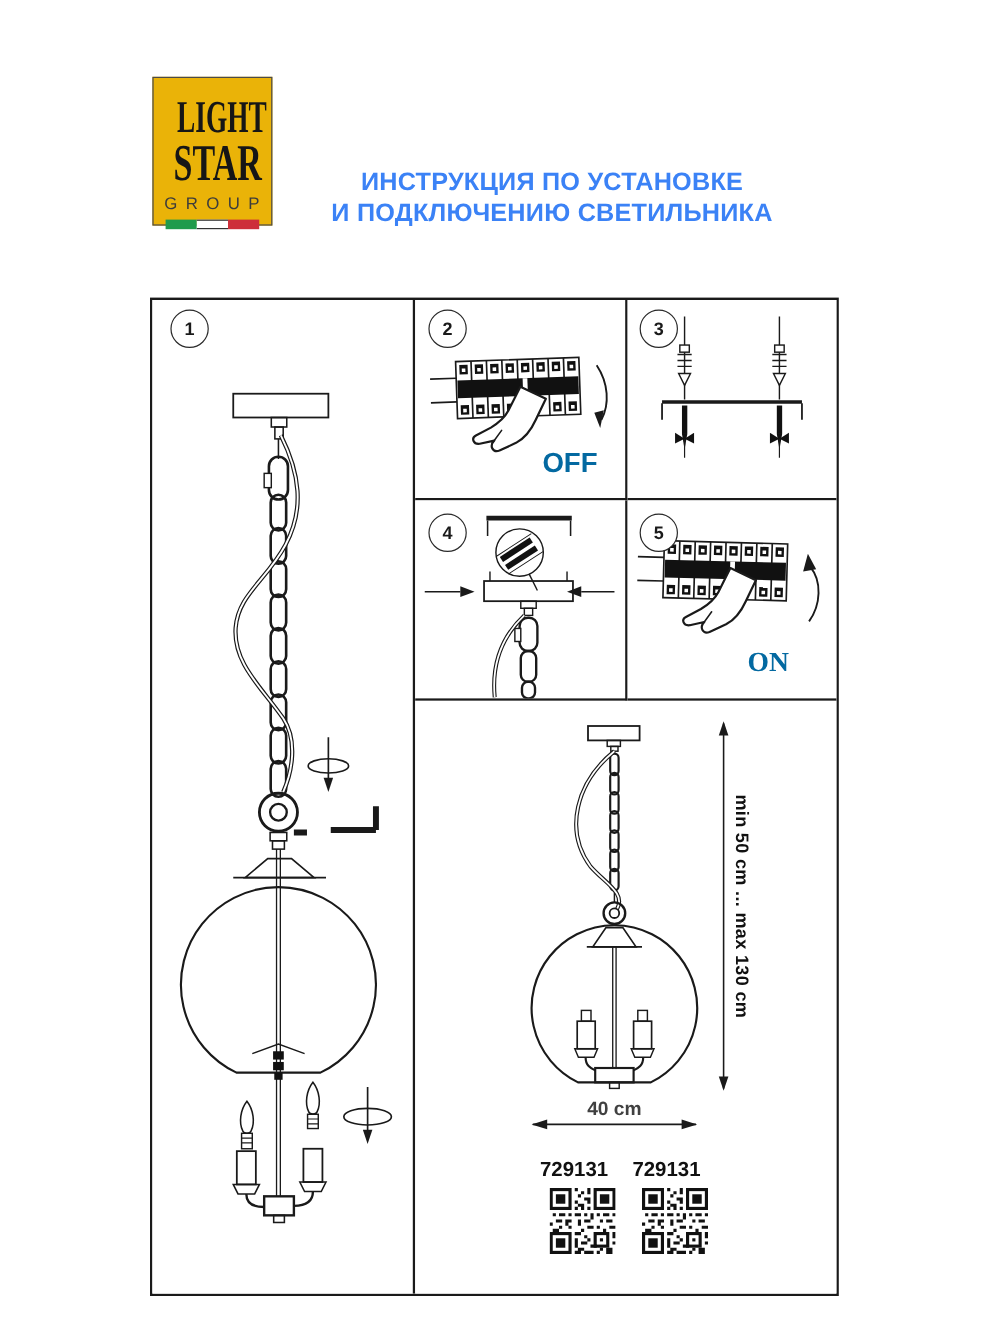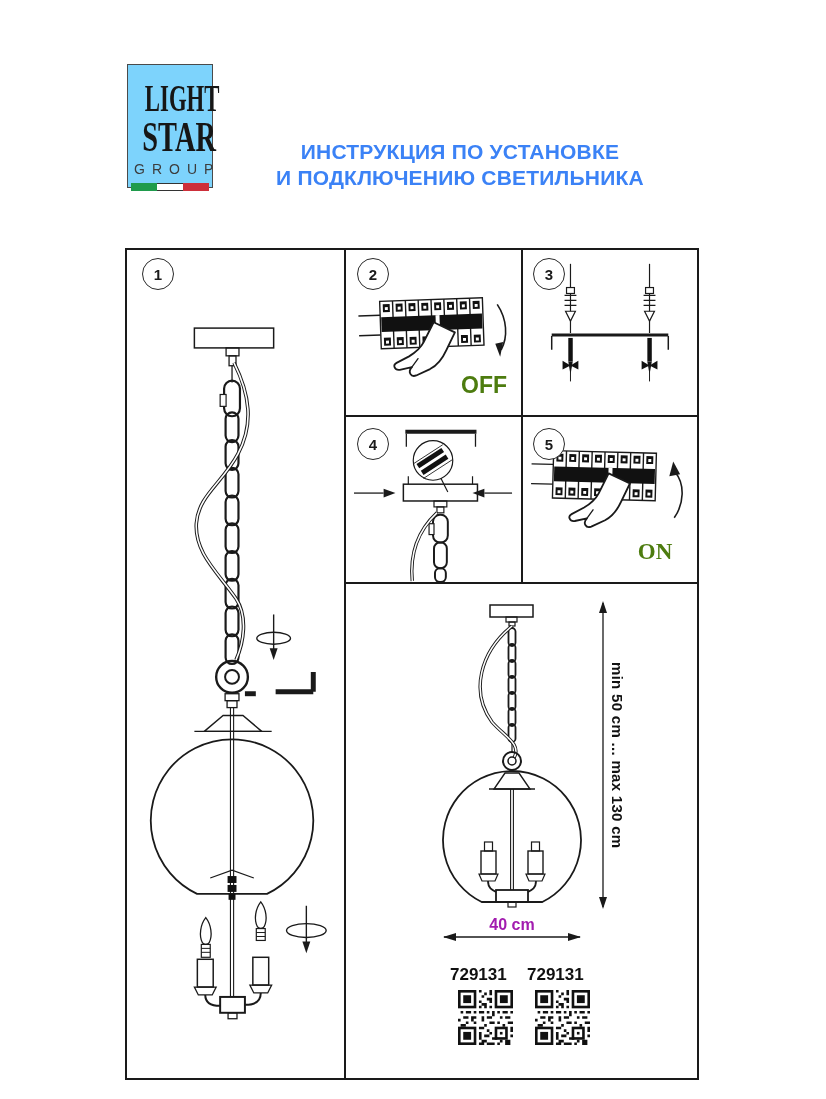--- a/index.html
+++ b/index.html
@@ -1,20 +1,20 @@
 <!DOCTYPE html>
 <html><head>
 <meta charset="utf-8">
 <style>
   html,body{margin:0;padding:0;background:#fff;}
   .page{position:relative;width:826px;height:1099px;background:#fff;overflow:hidden;
         font-family:"Liberation Sans",sans-serif;color:#1a1a1a;}
   
-  .logo-box{position:absolute;left:127px;top:64px;width:86px;height:124px;
-            border:1px solid #4a4a4a;box-sizing:border-box;text-align:center;background:#7dd3fc;}
+  .logo-box{position:absolute;left:127px;top:64px;width:100px;height:124px;
+            border:1px solid #4a4a4a;box-sizing:border-box;text-align:center;background:#eab308;}
   .logo-light,.logo-star{font-family:"Liberation Serif",serif;font-weight:bold;color:#161616;line-height:1;}
   .logo-light{font-size:38px;margin-top:14px;transform:scaleX(.60);transform-origin:center;}
   .logo-star{font-size:43px;margin-top:-2px;transform:scaleX(.66);transform-origin:center;}
   .logo-group{font-size:14px;letter-spacing:7px;padding-left:6px;color:#3c3c3c;margin-top:3px;}
   .flag{width:78px;height:8px;margin:6px auto 0;display:flex;}
   .flag span{flex:1;height:100%;box-sizing:border-box;}
   .flag .fw{border-top:1px solid #333;border-bottom:1px solid #333;}
   .series{position:absolute;left:382px;top:55px;width:320px;text-align:center;
           font-size:20px;line-height:26px;font-weight:bold;letter-spacing:.3px;color:#161616;}
   .doc-title{position:absolute;left:252px;top:139px;width:416px;text-align:center;
@@ -28,24 +28,24 @@
   .p3{left:396px;top:0;width:174px;height:167px;border-bottom:2px solid #1a1a1a;}
   .p4{left:219px;top:167px;width:177px;height:167px;border-right:2px solid #1a1a1a;border-bottom:2px solid #1a1a1a;}
   .p5{left:396px;top:167px;width:174px;height:167px;border-bottom:2px solid #1a1a1a;}
   .p6{left:219px;top:334px;width:351px;height:494px;}
   .panel svg.ill{position:absolute;left:0;top:0;width:100%;height:100%;}
   .badge{position:absolute;width:30px;height:30px;border:1.6px solid #2a2a2a;border-radius:50%;
          display:flex;align-items:center;justify-content:center;
          font-size:15px;font-weight:bold;color:#1a1a1a;background:#fff;z-index:3;}
   .b1{left:15px;top:8px;} .b2{left:11px;top:8px;} .b3{left:10px;top:8px;}
   .b4{left:11px;top:11px;} .b5{left:10px;top:11px;}
-  .switch-label{position:absolute;font-size:23px;font-weight:bold;color:#4d7c0f;text-align:center;width:64px;}
+  .switch-label{position:absolute;font-size:23px;font-weight:bold;color:#0369a1;width:64px;}
   .off-label{left:106px;top:122px;} .on-label{left:100px;top:122px;font-family:Liberation Serif, serif;}
   .hdim-label{position:absolute;left:120px;top:332px;width:92px;text-align:center;
-              font-size:16px;font-weight:600;color:#a21caf;}
+              font-size:16px;font-weight:600;color:#404040;}
   .vdim-label{position:absolute;left:263px;top:18px;height:306px;writing-mode:vertical-rl;
               text-align:center;font-size:15px;font-weight:600;color:#111;letter-spacing:.3px;}
   .article{position:absolute;width:70px;text-align:left;font-size:17px;font-weight:bold;color:#111;}
   .a1{left:104px;top:381px;} .a2{left:181px;top:381px;}
   .qr{position:absolute;width:55px;height:55px;}
   .q1{left:112px;top:406px;} .q2{left:189px;top:406px;}
 </style>
 </head>
 <body>
 

